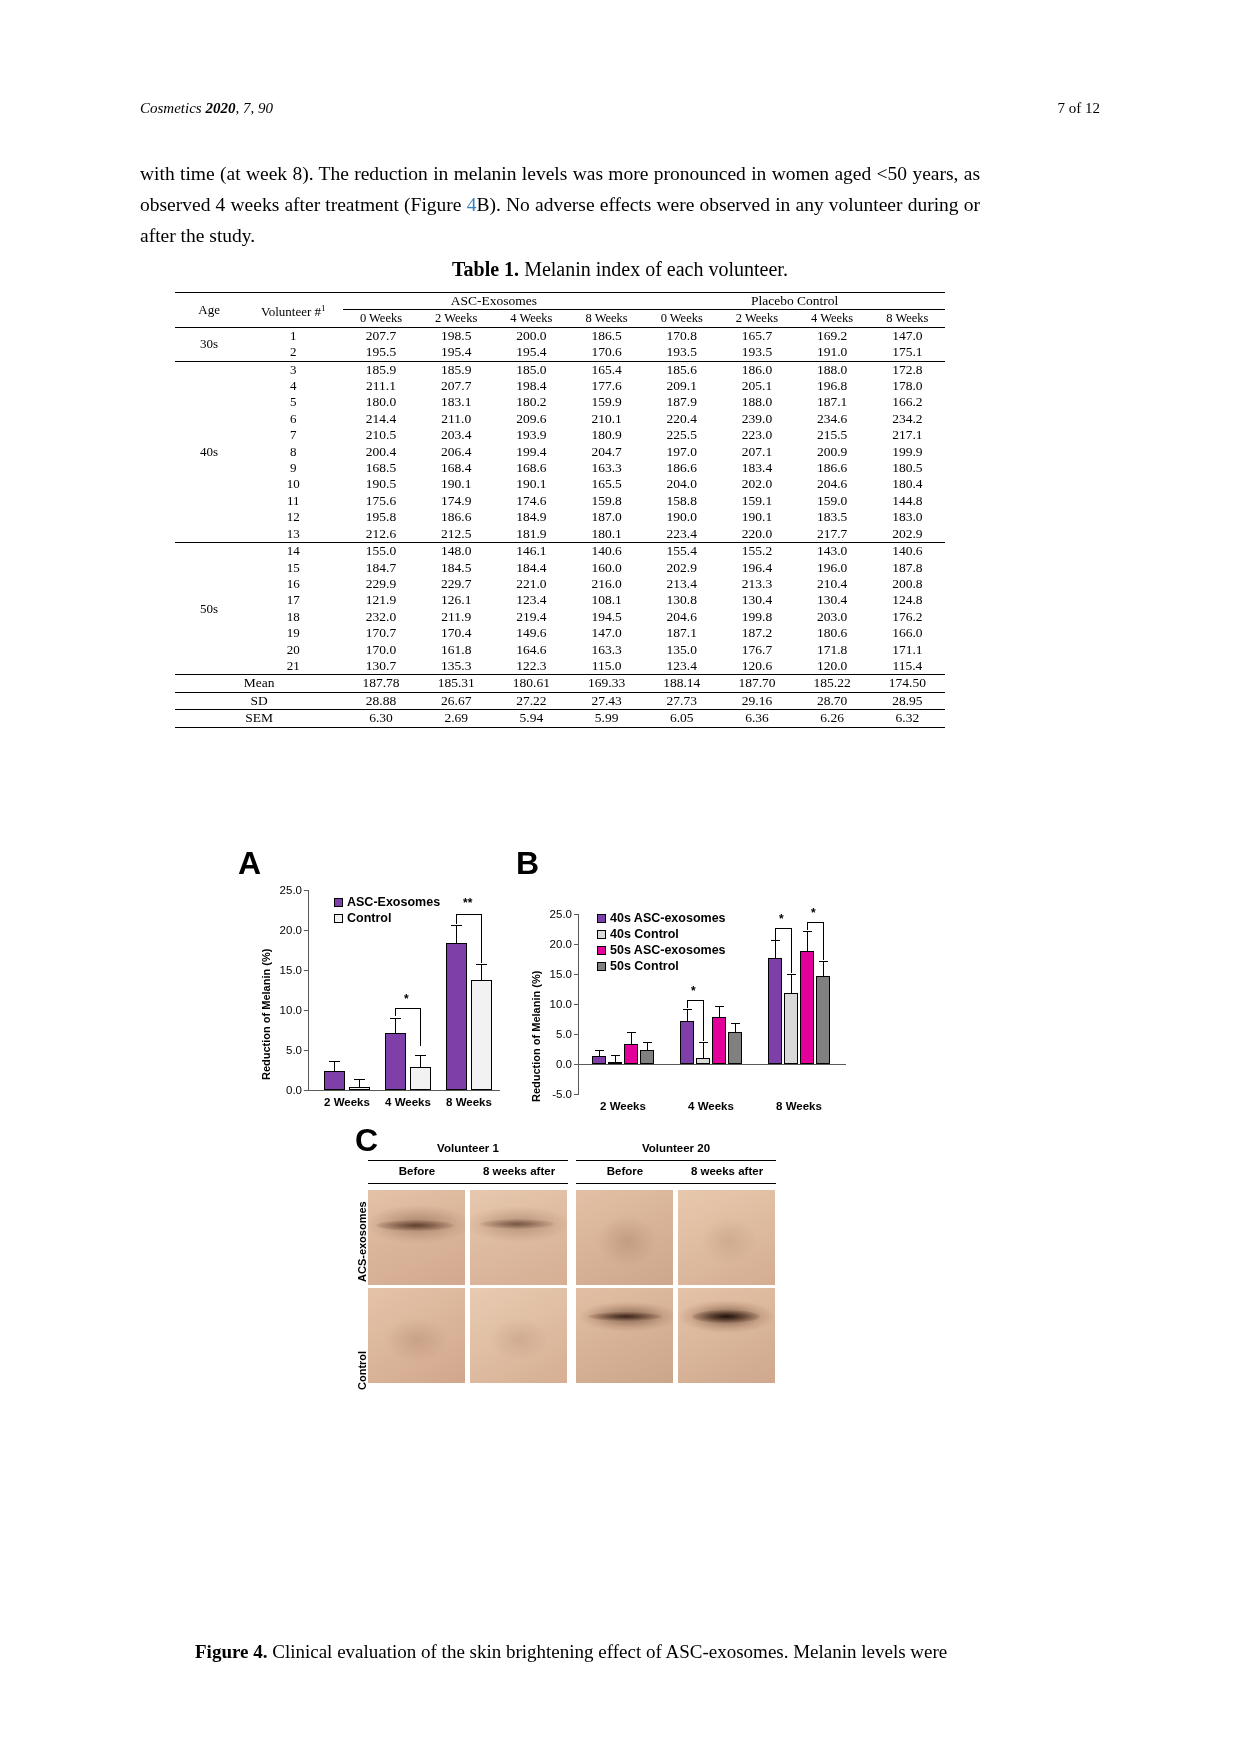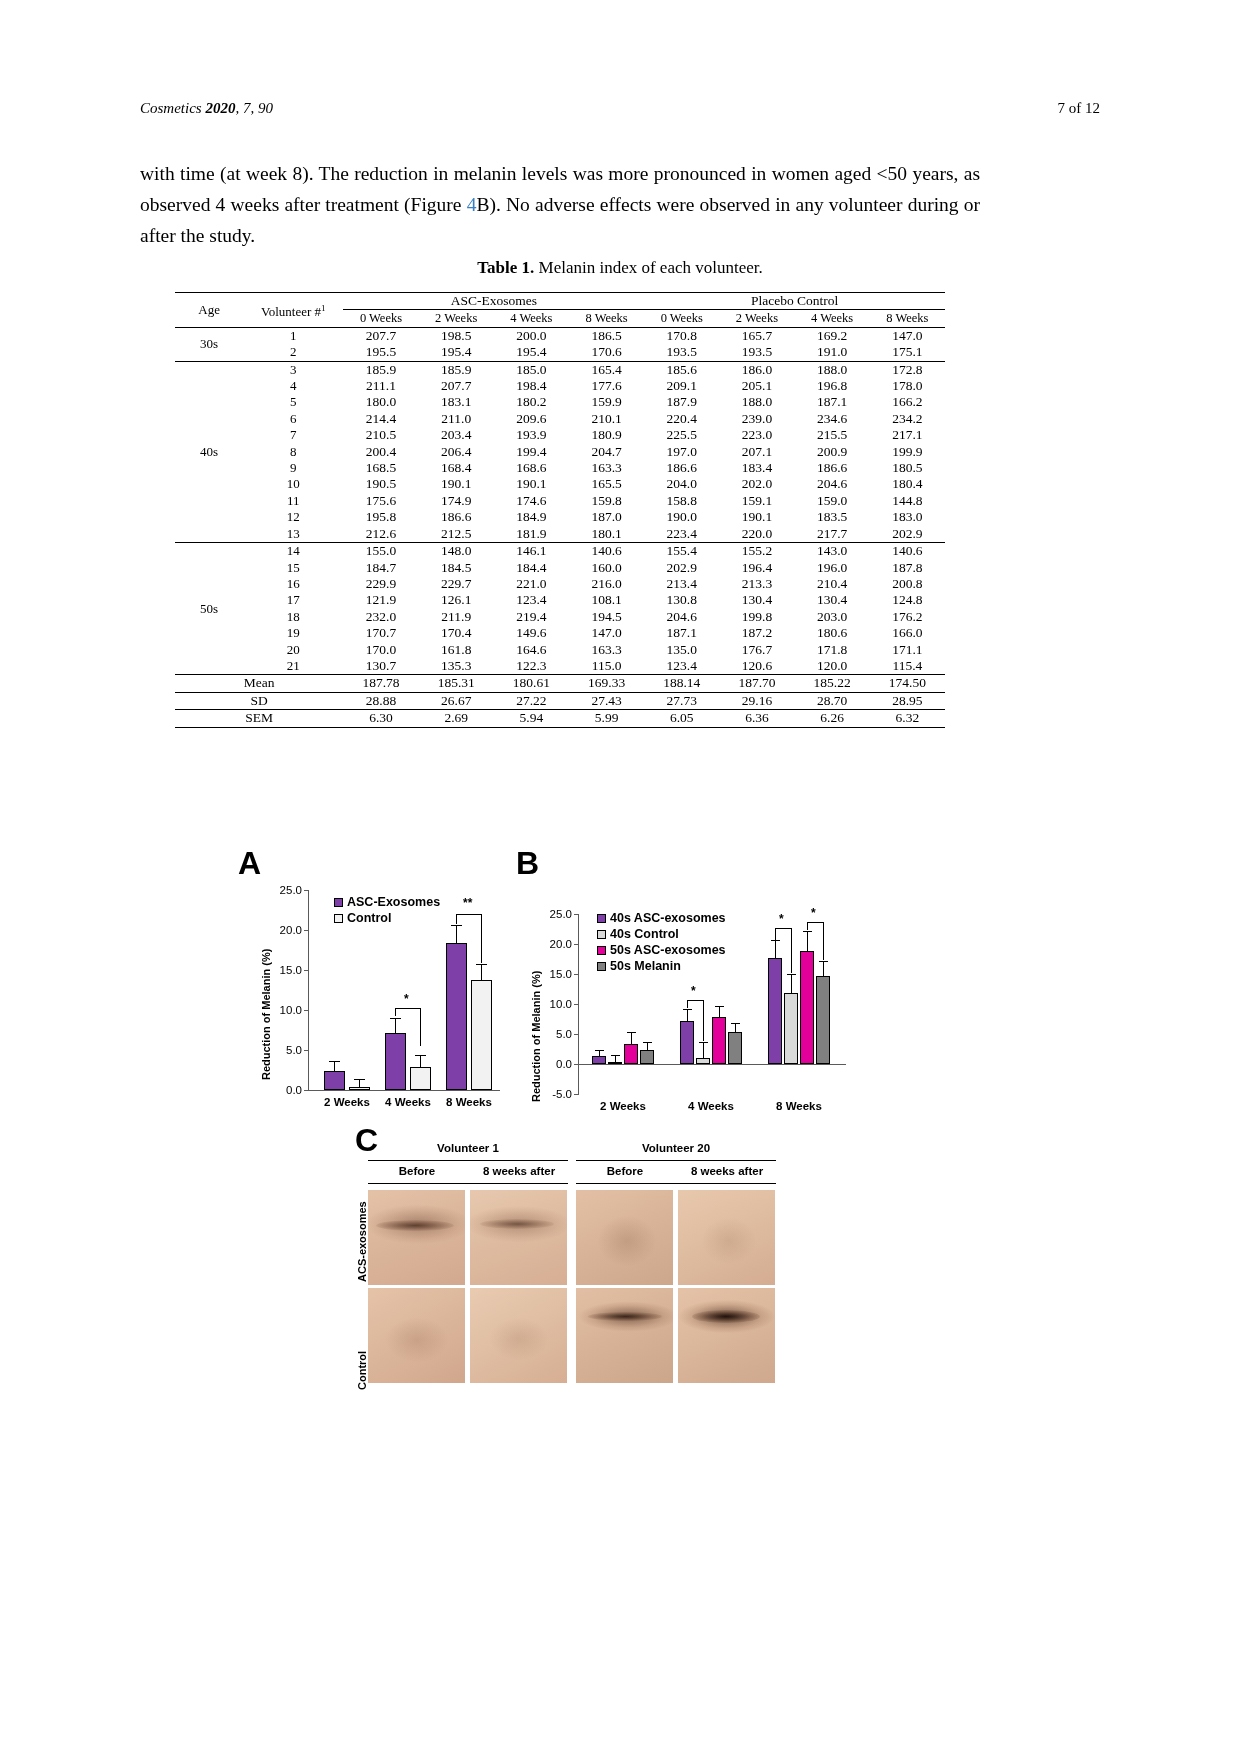--- a/index.html
+++ b/index.html
@@ -26,21 +26,21 @@
   
   .bodytext{
     position:absolute;left:140px;top:158px;width:840px;
     font-size:19.5px;line-height:31px;text-align:justify;
   }
   .lnk{color:#3a7fc1;}
 
   
   .tbl-caption{
     position:absolute;left:140px;top:258px;width:960px;
-    text-align:center;font-size:17px;
+    text-align:center;font-size:20px;
   }
   .tbl-caption b{font-weight:bold;}
 
   
   .tblwrap{position:absolute;left:175px;top:292px;width:770px;}
   table.melanin{
     border-collapse:collapse;width:770px;font-size:13px;
   }
   table.melanin th, table.melanin td{
     padding:0;text-align:center;font-weight:normal;
@@ -549,21 +549,21 @@
         <div class="legrow">
           <span class="legsw" style="background:#d9d9d9;"></span>
           <span class="legtxt">40s Control</span>
         </div>
         <div class="legrow">
           <span class="legsw" style="background:#e3009a;"></span>
           <span class="legtxt">50s ASC-exosomes</span>
         </div>
         <div class="legrow">
           <span class="legsw" style="background:#808080;"></span>
-          <span class="legtxt">50s Melanin</span>
+          <span class="legtxt">50s Control</span>
         </div>
       </div>
 
       <div class="bar" style="left:64px;top:141.6px;width:14px;height:8.4px;background:#7e3fa8;"></div>
       <div class="errbar" style="left:71px;top:135.6px;height:6px;"></div>
       <div class="errcap" style="left:67px;top:135.6px;width:9px;"></div>
       <div class="bar" style="left:80px;top:148.2px;width:14px;height:1.8px;background:#d9d9d9;"></div>
       <div class="errbar" style="left:87px;top:141px;height:7.2px;"></div>
       <div class="errcap" style="left:83px;top:141px;width:9px;"></div>
       <div class="bar" style="left:96px;top:129.6px;width:14px;height:20.4px;background:#e3009a;"></div>
@@ -675,14 +675,17 @@
       <div class="cimg" style="left:330px;top:148px;width:97px;height:95px;background:
            radial-gradient(ellipse 64px 22px at 50% 30%, rgba(60,36,24,0.66) 0%, rgba(140,96,70,0.22) 55%, rgba(0,0,0,0) 76%),
            linear-gradient(155deg,#e5c3a8 0%,#dbb79b 45%,#cfa88e 100%);">
         <div style="position:absolute;left:14px;top:22px;width:68px;height:13px;border-radius:50%;
              background:radial-gradient(ellipse at 50% 50%, rgba(28,14,8,0.92) 0%, rgba(80,46,30,0.38) 52%, rgba(0,0,0,0) 80%);"></div>
       </div>
     </div>
 
   </div>
 
+  <div class="figcaption">
+    <b>Figure 4.</b><span> Clinical evaluation of the skin brightening effect of ASC-exosomes. Melanin levels were</span>
+  </div>
 
 </div>
 
 </body></html>

